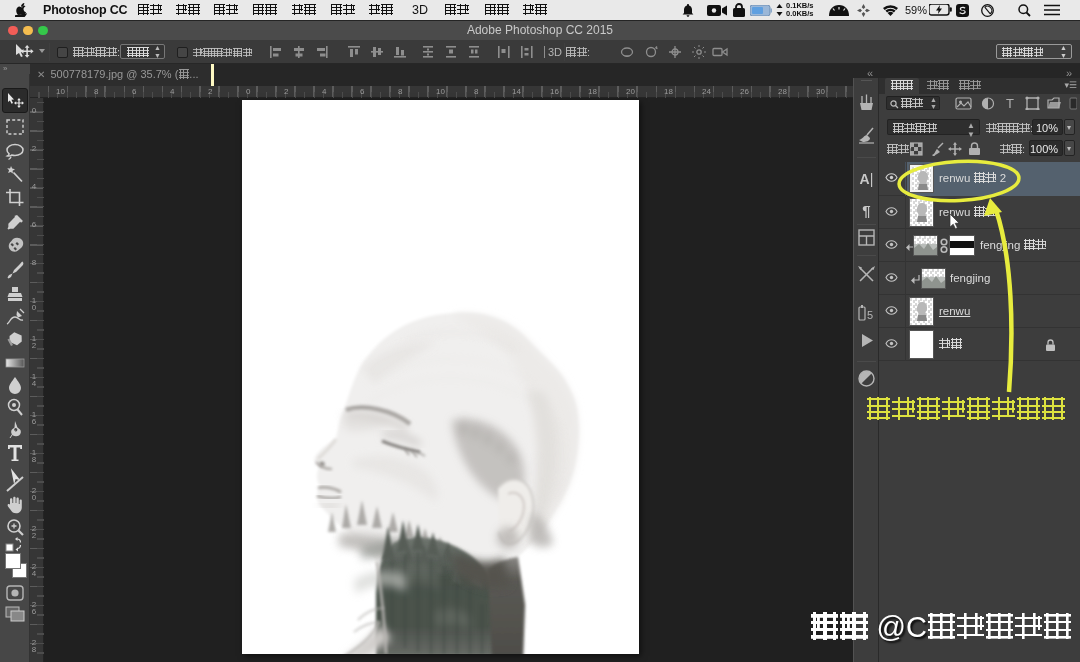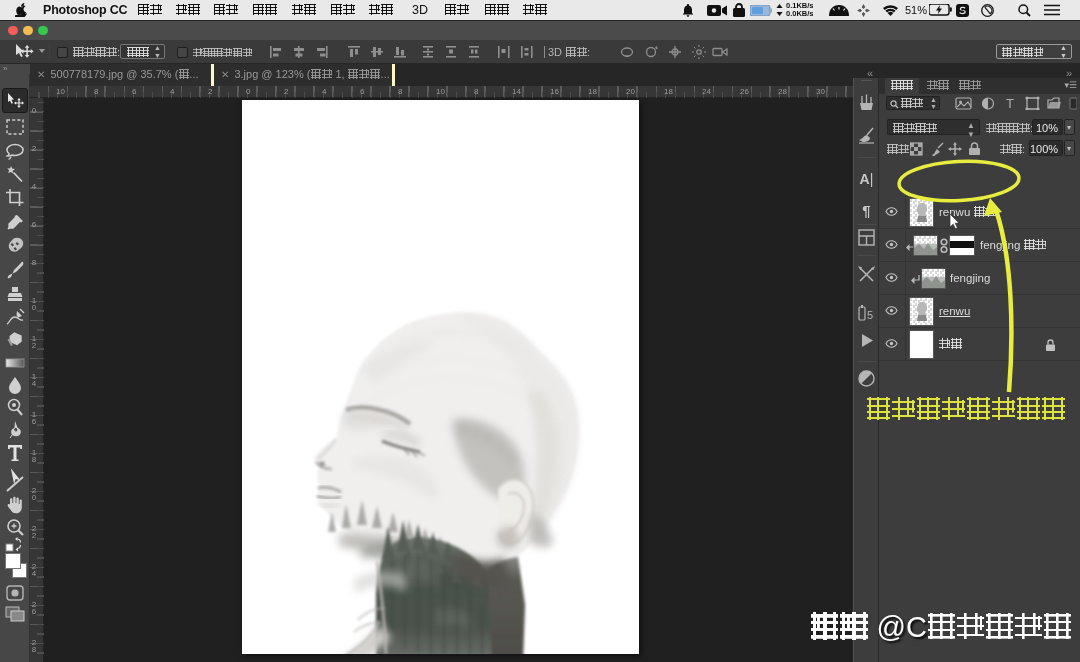--- a/index.html
+++ b/index.html
@@ -138,21 +138,21 @@
     <svg class="mi" style="left:828px;top:4px;" width="22" height="12" viewBox="0 0 22 12">
         <path fill="#111" d="M1 12C1 5 5 1 11 1s10 4 10 11H1z"></path>
         <path fill="#e9e9e9" d="M5 4.5l1.5 2M11 3v2.5M17 4.5l-1.5 2" stroke="#e9e9e9" stroke-width="1.2"></path>
       </svg>
     <svg class="mi" style="left:857px;top:4px;" width="13" height="13" viewBox="0 0 13 13">
         <path fill="#555" d="M6.5 0l1.8 3.2L6.5 5 4.7 3.2zM6.5 13l1.8-3.2L6.5 8l-1.8 1.8zM0 6.5l3.2-1.8L5 6.5 3.2 8.3zM13 6.5L9.8 4.7 8 6.5l1.8 1.8z"></path>
       </svg>
     <svg class="mi" style="left:882px;top:4px;" width="17" height="12" viewBox="0 0 17 12">
         <path fill="#111" d="M8.5 12 5.6 8.9a4.6 4.6 0 015.8 0zM3.4 6.6a7.9 7.9 0 0110.2 0l-1.7 1.8a5.6 5.6 0 00-6.8 0zM1 4.1a11.3 11.3 0 0115 0l-1.7 1.8a8.9 8.9 0 00-11.6 0z"></path>
       </svg>
-    <span class="mi" style="left:905px;top:4px;font-size:11px;">51%</span>
+    <span class="mi" style="left:905px;top:4px;font-size:11px;">59%</span>
     <svg class="mi" style="left:929px;top:4px;" width="23" height="12" viewBox="0 0 23 12">
         <rect x="0" y="0" width="20" height="11" rx="2.5" fill="none" stroke="#111" stroke-width="1.4"></rect>
         <rect x="20.8" y="3.3" width="2" height="4.4" rx="1" fill="#111"></rect>
         <path fill="#111" d="M11 1 7 6.5h2.5L9 10l4-5.5h-2.5z"></path>
       </svg>
     <svg class="mi" style="left:956px;top:3.5px;" width="13" height="13" viewBox="0 0 13 13">
         <rect width="13" height="13" rx="3" fill="#111"></rect>
         <path fill="#e9e9e9" d="M9.4 3.6c-.5-.5-1.6-.9-2.7-.9-1.7 0-2.9.8-2.9 2 0 1.1.8 1.6 2.6 1.9 1.6.3 2 .6 2 1.2 0 .7-.7 1.1-1.7 1.1-1 0-2-.4-2.6-1l-.9 1.2c.8.7 2.1 1.2 3.4 1.2 1.9 0 3.1-.9 3.1-2.2 0-1.1-.7-1.7-2.5-2-1.7-.3-2.1-.5-2.1-1.1 0-.6.6-1 1.5-1 .9 0 1.8.3 2.3.8z"></path>
       </svg>
     <svg class="mi" style="left:981px;top:3.5px;" width="13" height="13" viewBox="0 0 13 13">
@@ -165,20 +165,21 @@
       </svg>
     <svg class="mi" style="left:1044px;top:4px;" width="16" height="12" viewBox="0 0 16 12">
         <path d="M0 1.5h16M0 6h16M0 10.5h16" stroke="#111" stroke-width="1.4"></path>
       </svg>
   </div>
 
   <div class="abs" id="titlebar"></div>
   <div class="tl" style="left:8px;background:#f25d57;"></div>
   <div class="tl" style="left:23px;background:#f5bd4f;"></div>
   <div class="tl" style="left:38px;background:#35c84a;"></div>
+  <div id="tbtitle">Adobe Photoshop CC 2015</div>
 
   <div class="abs" id="optbar">
     <svg style="position:absolute;left:14px;top:4px;" width="26" height="16" viewBox="0 0 26 16">
         <path fill="#ddd" d="M2 0l8 8-3.2.3 2 4-1.8.8-2-4L2 11z"></path>
         <path fill="#ddd" d="M18 2l2.5 3h-1.7v3h3V6.3l3 2.5-3 2.5V9.6h-3v3h1.7L18 15.5 15.5 12.6h1.7v-3h-3v1.7L11.2 8.8l3-2.5V8h3V5h-1.7z" transform="translate(-4,-1) scale(.95)"></path>
       </svg>
     <span style="position:absolute;left:39px;top:9px;width:0;height:0;border:3px solid transparent;border-top:4px solid #999;"></span>
     <div class="osep" style="left:49px;"></div>
     <div class="ck" style="left:57px;"></div>
     <span style="position:absolute;left:73px;top:6px;color:#c2c2c2;"><i class="g"></i><i class="g2"></i><i class="g"></i><i class="g2"></i>:</span>
@@ -280,21 +281,20 @@
         </g>
     </svg>
     <div style="position:absolute;left:996px;top:4px;width:76px;height:15px;background:#3f3f3f;border:1px solid #9a9a9a;border-radius:2px;">
         <span style="position:absolute;left:5px;top:1px;color:#ddd;font-size:10.5px;"><i class="g"></i><i class="g2"></i><i class="g"></i><i class="g2"></i></span>
         <span style="position:absolute;right:4px;top:-1px;font-size:7px;color:#ccc;line-height:8px;">▲<br>▼</span>
       </div>
   </div>
 
   <div class="abs" id="tabbar">
     <div class="tab" style="left:30px;width:184px;"><span class="x">✕</span>500778179.jpg @ 35.7% (<i class="g"></i>...</div>
-    <div class="tab" style="left:214px;width:181px;"><span class="x">✕</span>3.jpg @ 123% (<i class="g"></i><i class="g2"></i> 1, <i class="g"></i><i class="g2"></i><i class="g"></i>...</div>
     <div style="position:absolute;left:867px;top:3px;color:#909090;font-size:11px;">«</div>
     <div style="position:absolute;left:1066px;top:3px;color:#909090;font-size:11px;">»</div>
   </div>
 
   <div class="abs" id="toolhead">»</div>
   <div class="abs" id="toolbar">
     <div style="position:absolute;left:2px;top:14px;width:26px;height:25px;background:#2b2b2b;border:1px solid #1a1a1a;border-radius:3px;"></div>
     <svg class="tool" style="top:17px;" viewBox="0 0 24 20">
         <path fill="#e8e8e8" d="M5 1l6 6.5-2.6.2 1.6 3.4-1.5.7-1.6-3.4L5 10z"></path>
         <path fill="#e8e8e8" d="M16 6l1.8 2.3h-1.2v2.2h2.2V9.3L21 11l-2.2 1.7v-1.2h-2.2v2.2h1.2L16 16l-1.8-2.3h1.2v-2.2h-2.2v1.2L11 11l2.2-1.7v1.2h2.2V8.3h-1.2z"></path>
@@ -657,20 +657,36 @@
             <path d="M3.5 6V4a3 3 0 016 0v2" fill="none" stroke="#b0b0b0" stroke-width="1.4"></path>
           </g>
       </svg>
       <span style="position:absolute;left:121px;top:5px;color:#c0c0c0;"><i class="g2"></i><i class="g"></i>:</span>
       <div class="pnum" style="left:150px;top:2px;width:34px;height:16px;padding:2px 4px 0 0;">100%</div>
       <div class="parr" style="left:185px;top:2px;height:16px;">
           <span style="position:absolute;left:2px;top:3px;font-size:8px;">▾</span>
         </div>
     </div>
 
+    <div class="lrow" style="top:84px;height:34px;">
+      <div style="position:absolute;left:28px;top:0;width:174px;height:34px;background:#54616e;"></div>
+      <svg class="eye" viewBox="0 0 13 9">
+          <path fill="none" stroke="#cfcfcf" stroke-width="1.1" d="M1 4.5C2.2 2 4.2 .8 6.5 .8s4.3 1.2 5.5 3.7C10.8 7 8.8 8.2 6.5 8.2S2.2 7 1 4.5z"></path>
+          <circle cx="6.5" cy="4.5" r="1.7" fill="#cfcfcf"></circle>
+        </svg>
+      <div class="esep" style="height:34px;background:#46505c;"></div>
+      <div style="position:absolute;left:31px;top:3px;width:23px;height:27px;background:#fff;border:2px solid #f2f2f2;outline:1px solid #555;">
+        <div style="position:absolute;inset:0;background:repeating-conic-gradient(#fff 0 25%,#d8d8d8 0 50%) 0 0/5px 5px;"></div>
+        <svg style="position:absolute;left:0;top:0;" width="20" height="26" viewBox="0 0 20 26">
+            <path fill="#b8b8b8" d="M11 4c3 0 5 2.5 5 5.5 0 2-0.5 3.5-1.5 4.5l1 9H6l1.5-8C6 13.5 5.5 11.5 6 9.5 6.5 6 8 4 11 4z"></path>
+            <path fill="#8a8a8a" d="M7 17h8l1 6H6z"></path>
+          </svg>
+      </div>
+      <div class="lname" style="left:60px;">renwu <i class="g"></i><i class="g2"></i> 2</div>
+    </div>
     <div class="lrow" style="top:118px;">
       <svg class="eye" viewBox="0 0 13 9">
           <path fill="none" stroke="#c2c2c2" stroke-width="1.1" d="M1 4.5C2.2 2 4.2 .8 6.5 .8s4.3 1.2 5.5 3.7C10.8 7 8.8 8.2 6.5 8.2S2.2 7 1 4.5z"></path>
           <circle cx="6.5" cy="4.5" r="1.7" fill="#c2c2c2"></circle>
         </svg>
       <div class="esep"></div>
       <div style="position:absolute;left:31px;top:3px;width:23px;height:27px;background:repeating-conic-gradient(#fff 0 25%,#d8d8d8 0 50%) 0 0/5px 5px;outline:1px solid #555;">
         <svg style="position:absolute;left:1px;top:0;" width="20" height="26" viewBox="0 0 20 26">
             <path fill="#b8b8b8" d="M11 4c3 0 5 2.5 5 5.5 0 2-0.5 3.5-1.5 4.5l1 9H6l1.5-8C6 13.5 5.5 11.5 6 9.5 6.5 6 8 4 11 4z"></path>
             <path fill="#8a8a8a" d="M7 17h8l1 6H6z"></path>

